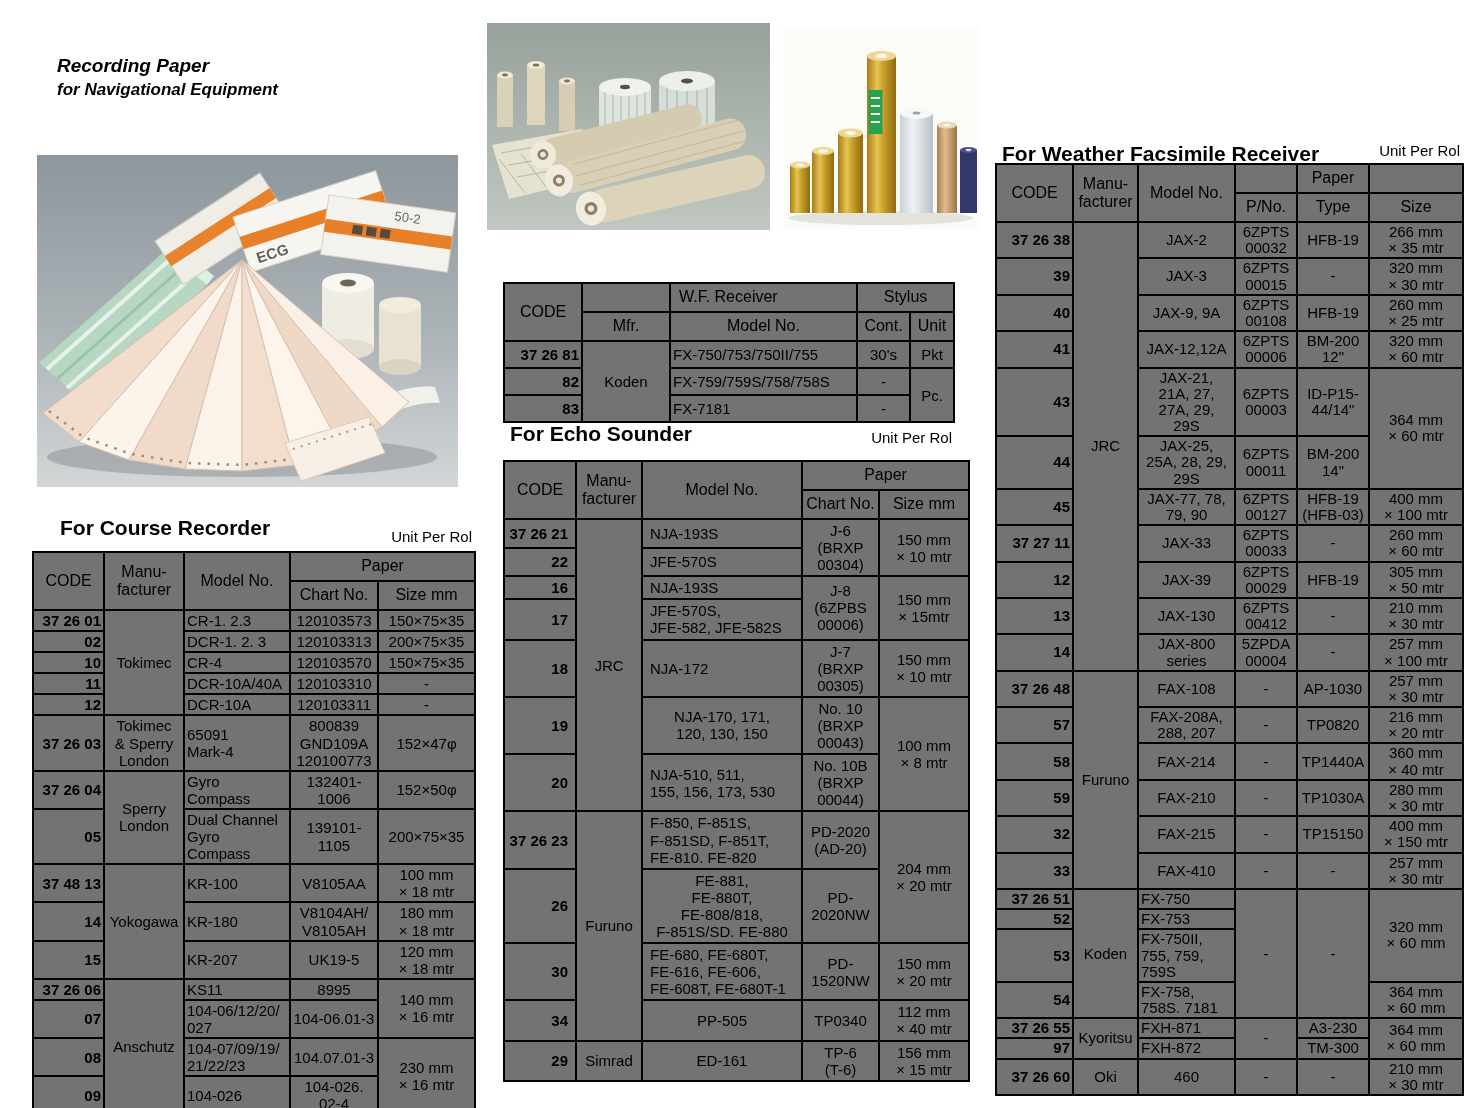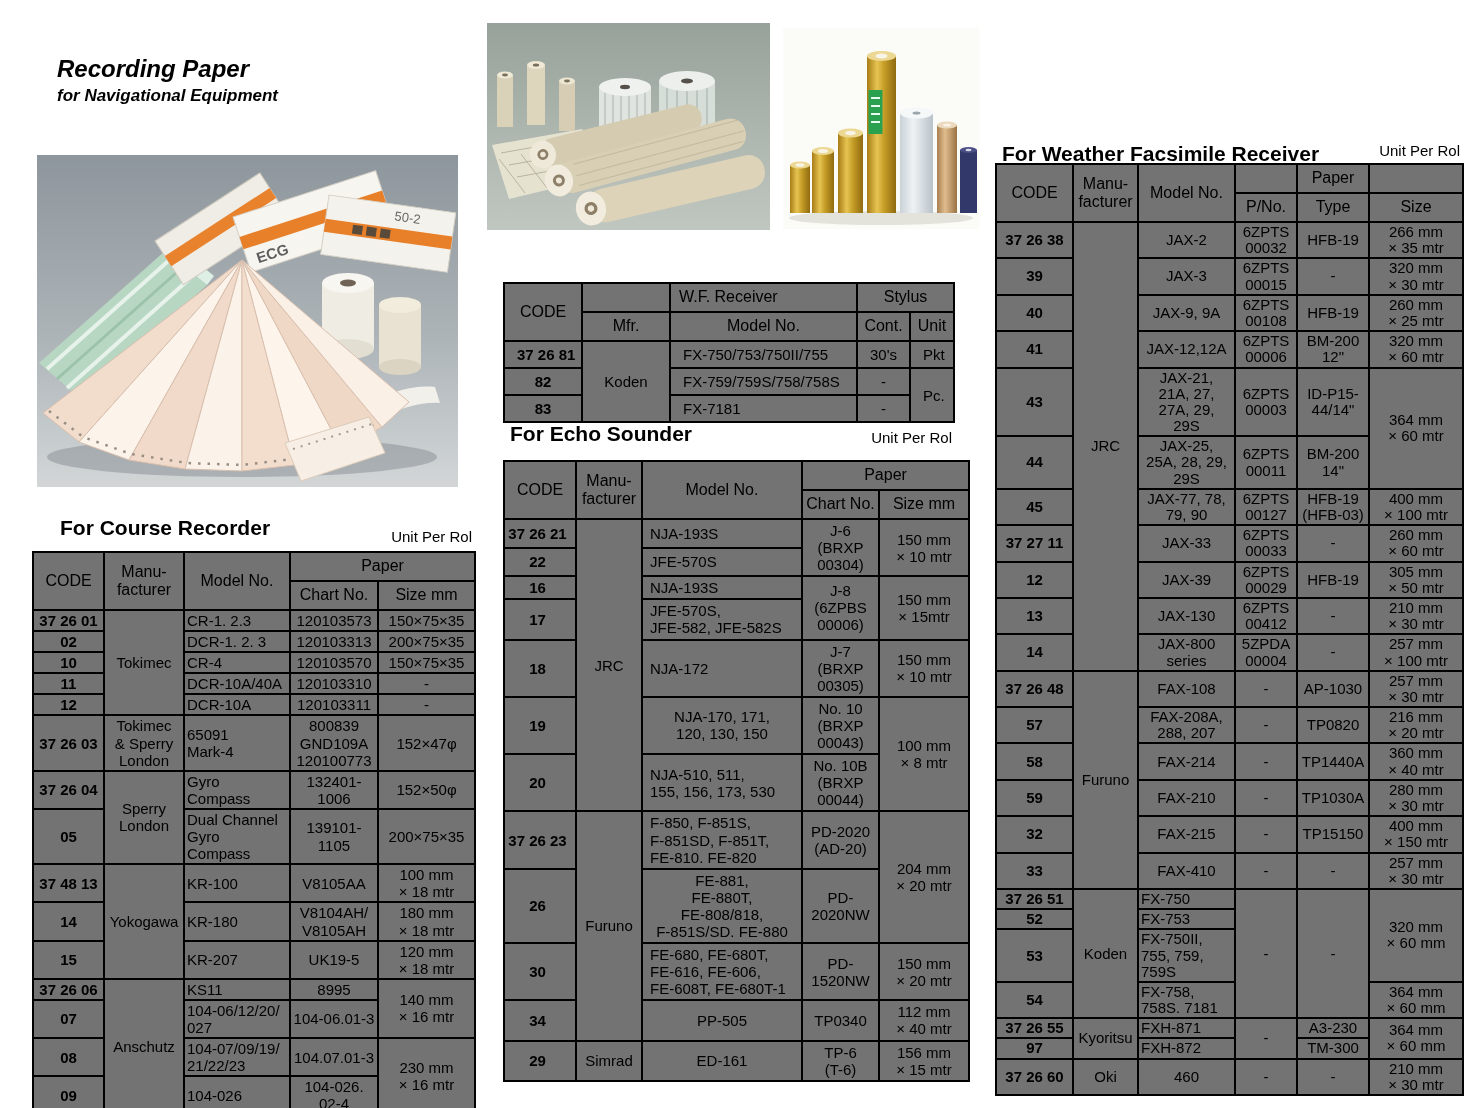--- a/index.html
+++ b/index.html
@@ -1,34 +1,34 @@
 <!DOCTYPE html>
 <html><head>
 <meta charset="utf-8">
 <style>
   html,body{margin:0;padding:0;background:#ffffff;}
   .canvas{position:relative;width:1480px;height:1108px;background:#ffffff;overflow:hidden;
           font-family:"Liberation Sans",sans-serif;color:#000;}
   .page-title{position:absolute;left:57px;top:55px;}
-  .page-title .t1{font-size:24px;font-weight:bold;font-style:italic;}
+  .page-title .t1{font-size:19px;font-weight:bold;font-style:italic;}
   .page-title .t2{font-size:17px;font-weight:bold;font-style:italic;margin-top:3px;}
   .photo{position:absolute;}
   .sec-title{position:absolute;font-size:21px;font-weight:bold;white-space:nowrap;}
   .sec-title.it{font-style:italic;font-size:22px;}
   .unit{position:absolute;font-size:15px;text-align:right;}
   .tbl{border-collapse:collapse;table-layout:fixed;position:absolute;background:#737373;}
   .tbl th,.tbl td{border:2px solid #000;font-weight:normal;font-size:15px;line-height:1.14;
        padding:2px 2px;text-align:center;vertical-align:middle;white-space:pre-line;overflow:hidden;}
   .tbl thead th{font-size:16px;height:25px;padding:1px 2px;}
-  .tbl td.code{font-weight:bold;padding-right:7px;white-space:nowrap;}
+  .tbl td.code{font-weight:bold;text-align:right;padding-right:7px;white-space:nowrap;}
   .tbl td.l{text-align:left;padding-left:7px;}
   .tbl th.l{text-align:left;padding-left:8px;}
   #course-table td{padding:1px 2px;}
   #wfr-table td{padding:1px 2px;line-height:1.08;}
-  #styli-table td{padding:4px 12px;}
+  #styli-table td{padding:4px 2px;}
 </style>
 </head>
 <body>
 
 <div class="canvas">
 
   <div class="page-title">
     <div class="t1">Recording Paper</div>
     <div class="t2">for Navigational Equipment</div>
   </div>

